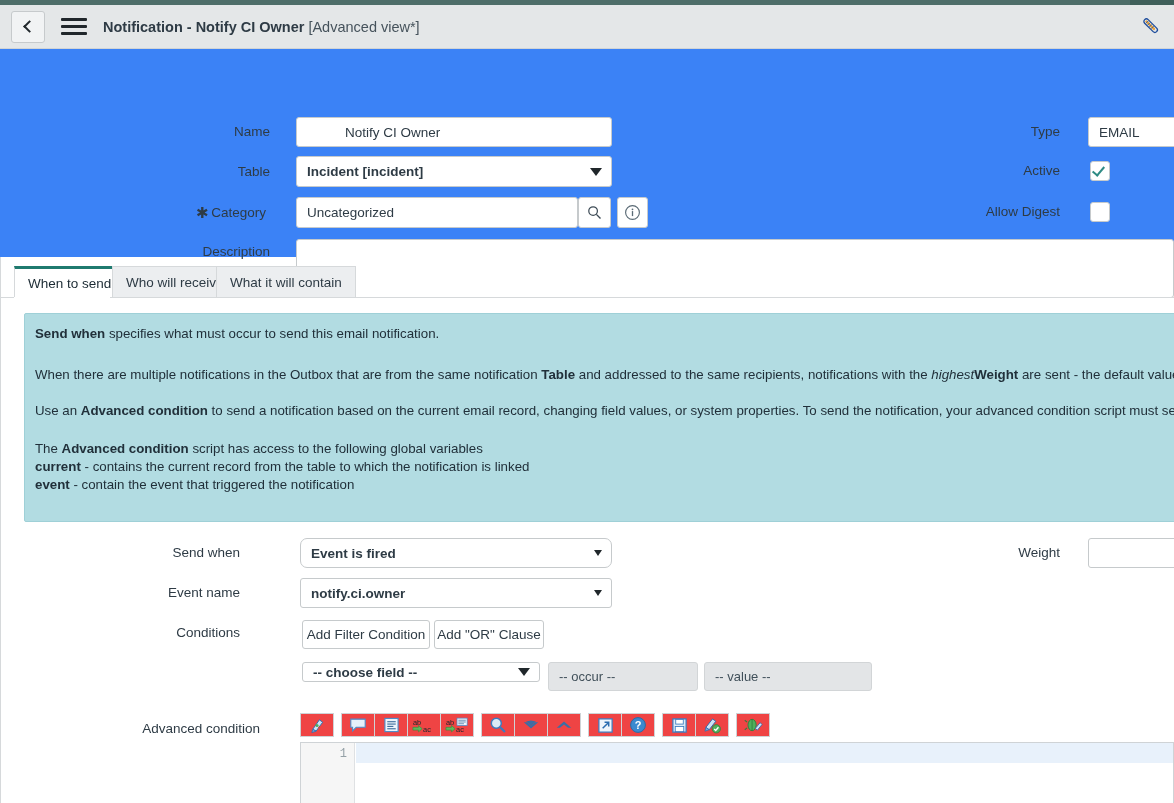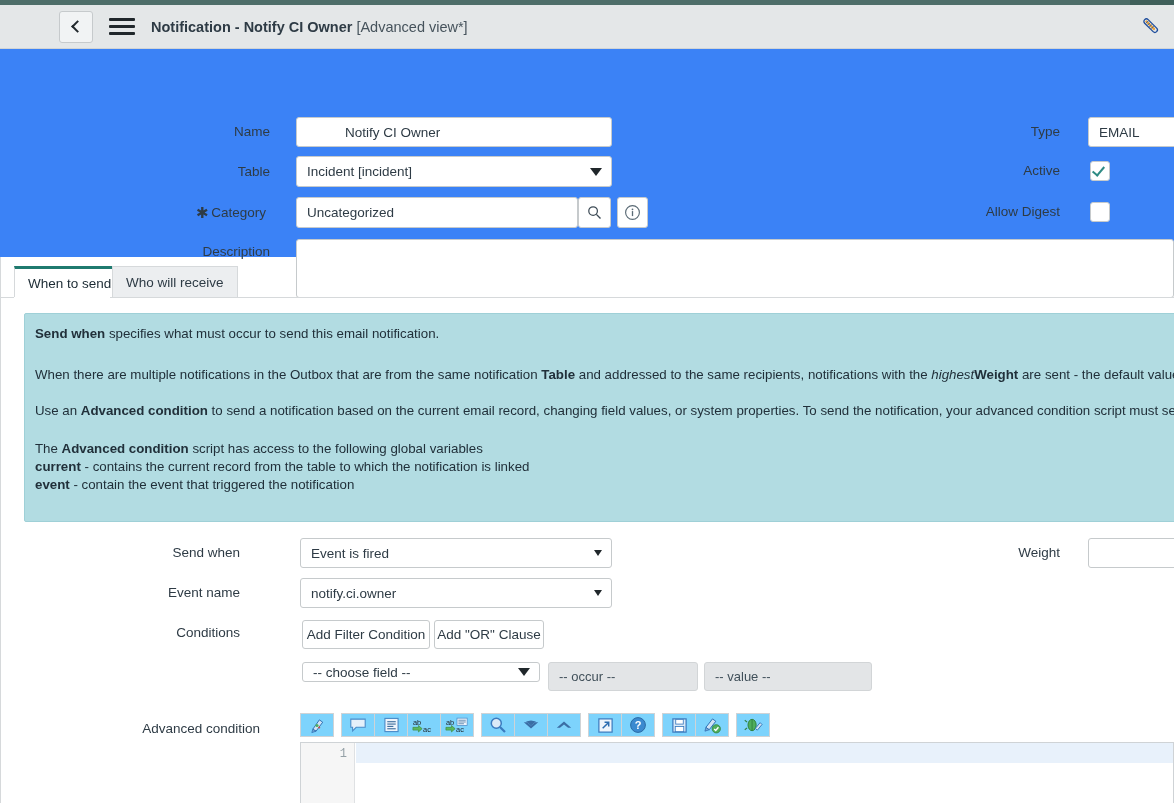--- a/index.html
+++ b/index.html
@@ -23,21 +23,21 @@
     width: 44px; height: 5px;
     background: #3f5f5a;
   }
 
   
   .header {
     position: absolute; top: 5px; left: 0;
     width: 1174px; height: 44px;
     background: #e4e7e8;
     border-bottom: 1px solid #d0d4d6;
-    display: flex; align-items: center; padding-left: 48px;
+    display: flex; align-items: center;
   }
   .back-btn {
     width: 34px; height: 32px;
     margin-left: 11px;
     background: #f1f3f4;
     border: 1px solid #c6cacc;
     border-radius: 3px;
     display: flex; align-items: center; justify-content: center;
     cursor: pointer;
   }
@@ -114,20 +114,21 @@
   .selbox {
     position: absolute;
     background: #fff;
     border: 1px solid #c6cacc;
     border-radius: 3px;
     font-size: 13.5px;
     color: #2e3b45;
     display: flex; align-items: center;
     padding: 0 10px;
     cursor: pointer;
+    font-weight: bold;
   }
   .selbox .caret {
     position: absolute; right: 9px; top: 50%;
     transform: translateY(-50%);
     width: 0; height: 0;
     border-left: 6px solid transparent;
     border-right: 6px solid transparent;
     border-top: 8px solid #20272b;
   }
   .selbox .caret.small {
@@ -251,21 +252,21 @@
   
   .script-toolbar {
     position: absolute; top: 713px; left: 300px;
     height: 24px;
     display: flex; align-items: center;
   }
   .tb-group { display: flex; }
   .tb-gap { width: 7px; }
   .tb-btn {
     width: 34px; height: 24px;
-    background: #7dd3fc;
+    background: #ef4444;
     border: 1px solid #cfd3d6;
     margin-left: -1px;
     display: flex; align-items: center; justify-content: center;
     cursor: pointer;
   }
   .tb-group .tb-btn:first-child { margin-left: 0; }
   .tb-btn svg { display: block; }
 
   
   .code-editor {
@@ -376,20 +377,23 @@
   <div class="field-label" style="left:910px; top:155px; width:150px;">Allow Digest</div>
   <div class="checkbox" style="left:1090px; top:153px;"></div>
 </div>
 
 <div class="tabs-row">
   <div class="tab active" style="left:14px;">
     <span>When to send</span>
   </div>
   <div class="tab" style="left:112px;">
     <span>Who will receive</span>
+  </div>
+  <div class="tab" style="left:216px;">
+    <span>What it will contain</span>
   </div>
 </div>
 <div class="tabs-underline"></div>
 <div class="tabs-underline-white"></div>
 
 <div class="info-panel">
   <p class="p1">
     <b>Send when</b><span> specifies what must occur to send this email notification.</span>
   </p>
   <p class="p2">
@@ -403,21 +407,21 @@
   </p>
   <p class="p5">
     <b>current</b><span> - contains the current record from the table to which the notification is linked</span>
   </p>
   <p class="p6">
     <b>event</b><span> - contain the event that triggered the notification</span>
   </p>
 </div>
 
 <div class="field-label" style="left:140px; top:545px; width:100px;">Send when</div>
-<div class="selbox" style="left:300px; top:538px; width:312px; height:30px;">
+<div class="selbox" style="left:300px; top:538px; width:312px; height:30px;border-radius:7px;">
   <span>Event is fired</span>
   <span class="caret small"></span>
 </div>
 
 <div class="field-label" style="left:140px; top:585px; width:100px;">Event name</div>
 <div class="selbox" style="left:300px; top:578px; width:312px; height:30px;">
   <span>notify.ci.owner</span>
   <span class="caret small"></span>
 </div>
 

